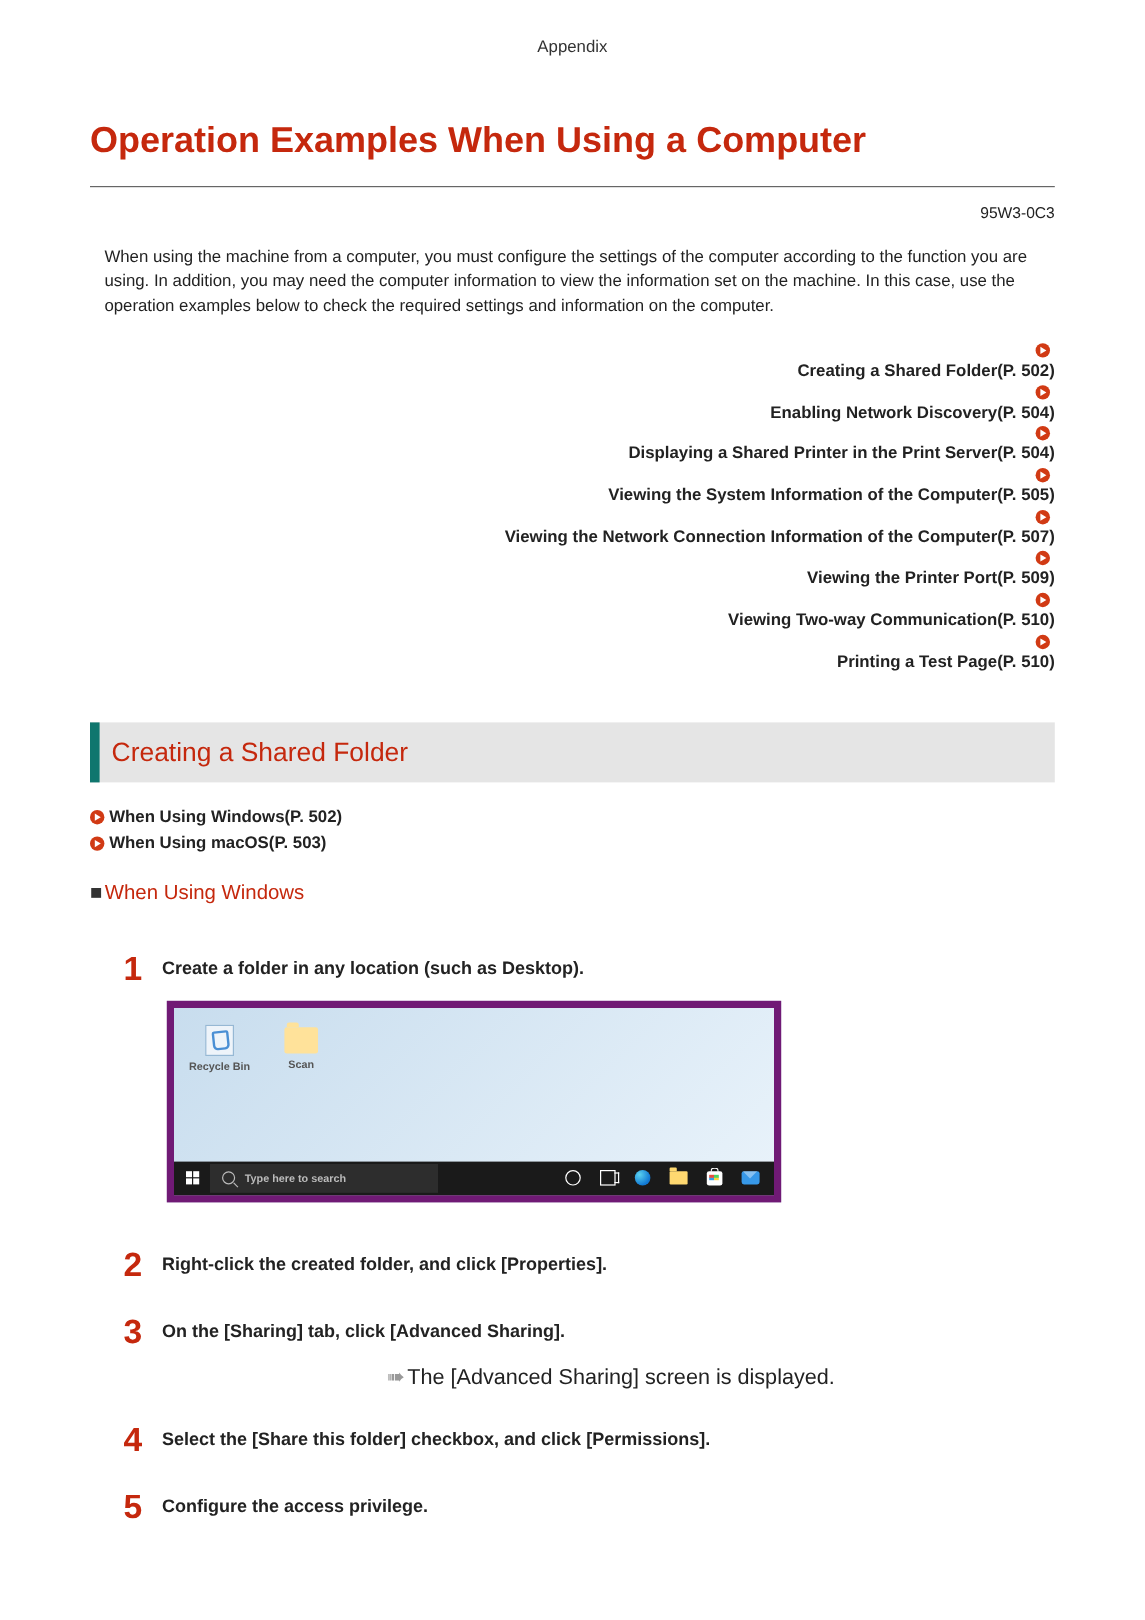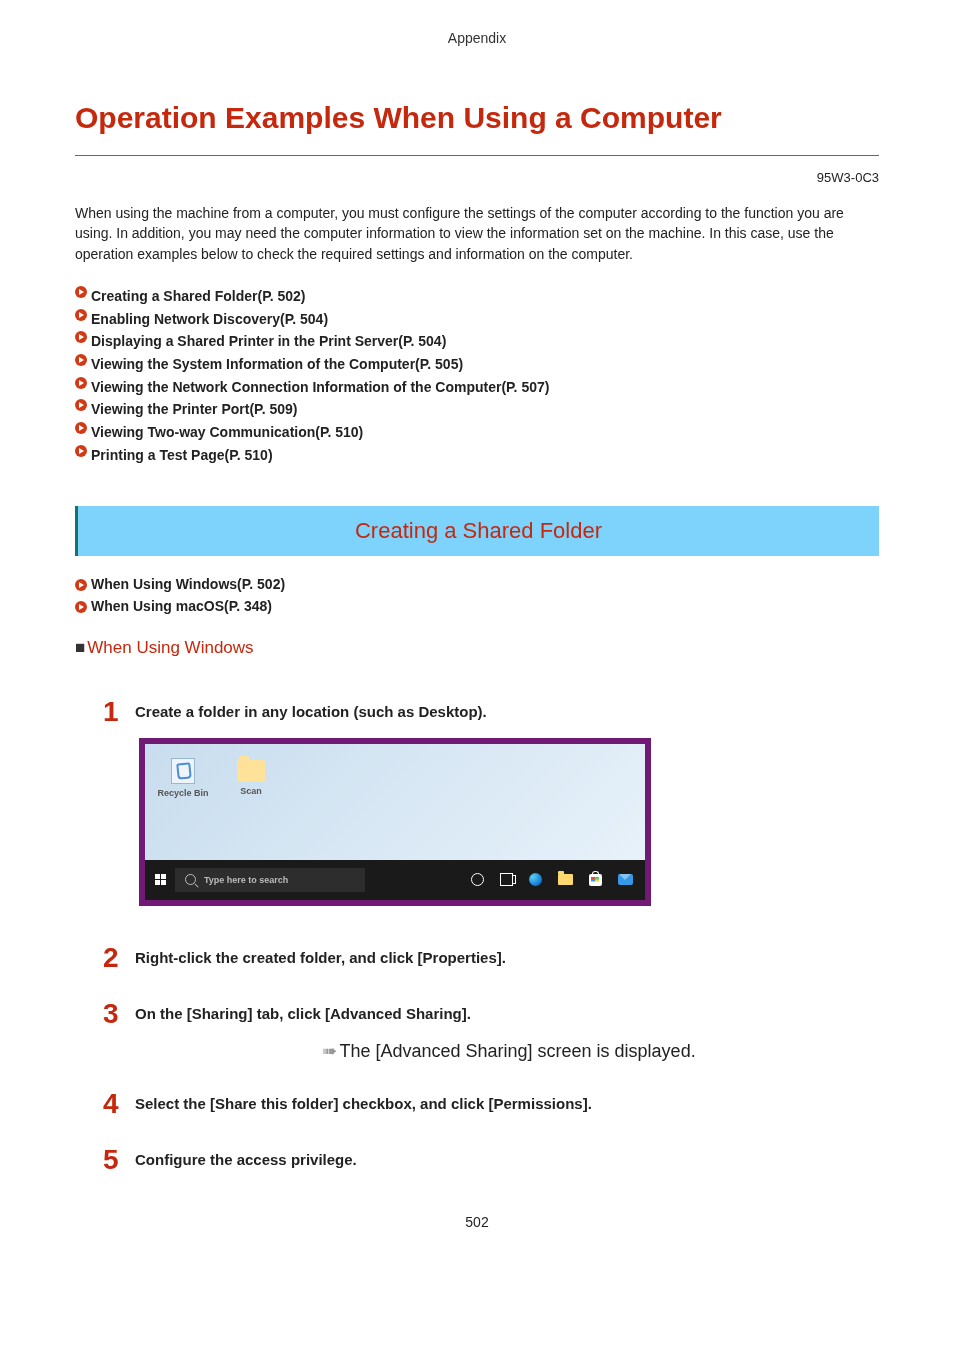--- a/index.html
+++ b/index.html
@@ -31,58 +31,59 @@
   .doc-code {
     text-align: right;
     font-size: 13px;
     color: #222;
     margin: 14px 0 18px 0;
   }
   .intro {
     font-size: 14px;
     line-height: 1.45;
     margin-bottom: 22px;
+    margin-left: 12px;
   }
   .link-list {
     font-size: 14px;
     font-weight: 700;
     line-height: 1.55;
     margin-bottom: 40px;
   }
   .link-list .row {
     display: flex;
-    align-items: flex-start;
+    align-items: flex-end;
     margin-bottom: 1px;
+    flex-direction: column;
   }
   .bullet {
     display: inline-block;
     width: 12px; height: 12px;
     background: #d13a14;
     border-radius: 50%;
     margin-right: 4px;
     position: relative;
     flex-shrink: 0;
   }
   .bullet::after {
     content: "";
     position: absolute;
     left: 4px; top: 3px;
     width: 0; height: 0;
     border-top: 3px solid transparent;
     border-bottom: 3px solid transparent;
     border-left: 5px solid #fff;
   }
   .section-box {
-    background: #7dd3fc;
-    border-left: 3px solid #0f766e;
+    background: #e5e5e5;
+    border-left: 8px solid #0f766e;
     padding: 12px 10px;
     font-size: 22px;
     color: #c5280d;
     margin-bottom: 18px;
-    text-align: center;
   }
   .sub-links {
     font-size: 14px;
     font-weight: 700;
     line-height: 1.55;
     margin-bottom: 20px;
   }
   .sub-links .row {
     display: flex;
     align-items: center;
@@ -168,21 +169,21 @@
     border-radius: 2px;
     position: relative;
   }
   .dicon .box2::before {
     content: ""; position: absolute; top: -4px; left: 2px;
     width: 10px; height: 4px; background: #ffe29a; border-radius: 2px 2px 0 0;
   }
   .taskbar {
     position: absolute;
     bottom: 0; left: 0; right: 0;
-    height: 40px;
+    height: 28px;
     background: #1a1a1a;
     display: flex;
     align-items: center;
     font-size: 9px;
     color: #ccc;
   }
   .winbtn {
     width: 30px; height: 24px;
     display: flex; align-items: center; justify-content: center;
     color: #fff;
@@ -288,21 +289,21 @@
 
   <div class="section-box">Creating a Shared Folder</div>
 
   <div class="sub-links">
     <div class="row">
         <span class="bullet"></span>
         <span>When Using Windows(P. 502)</span>
       </div>
     <div class="row">
         <span class="bullet"></span>
-        <span>When Using macOS(P. 348)</span>
+        <span>When Using macOS(P. 503)</span>
       </div>
   </div>
 
   <div class="subhead">
     <span class="sq">■</span><span>When Using Windows</span>
   </div>
 
   <div class="steps-block">
     <div class="step">
       <div class="num">1</div>
@@ -362,14 +363,13 @@
     </div>
   </div>
 
   <div class="steps-block">
     <div class="step">
       <div class="num">5</div>
       <div class="txt">Configure the access privilege.</div>
     </div>
   </div>
 
-  <div class="pgnum">502</div>
 </div>
 
 </body></html>

